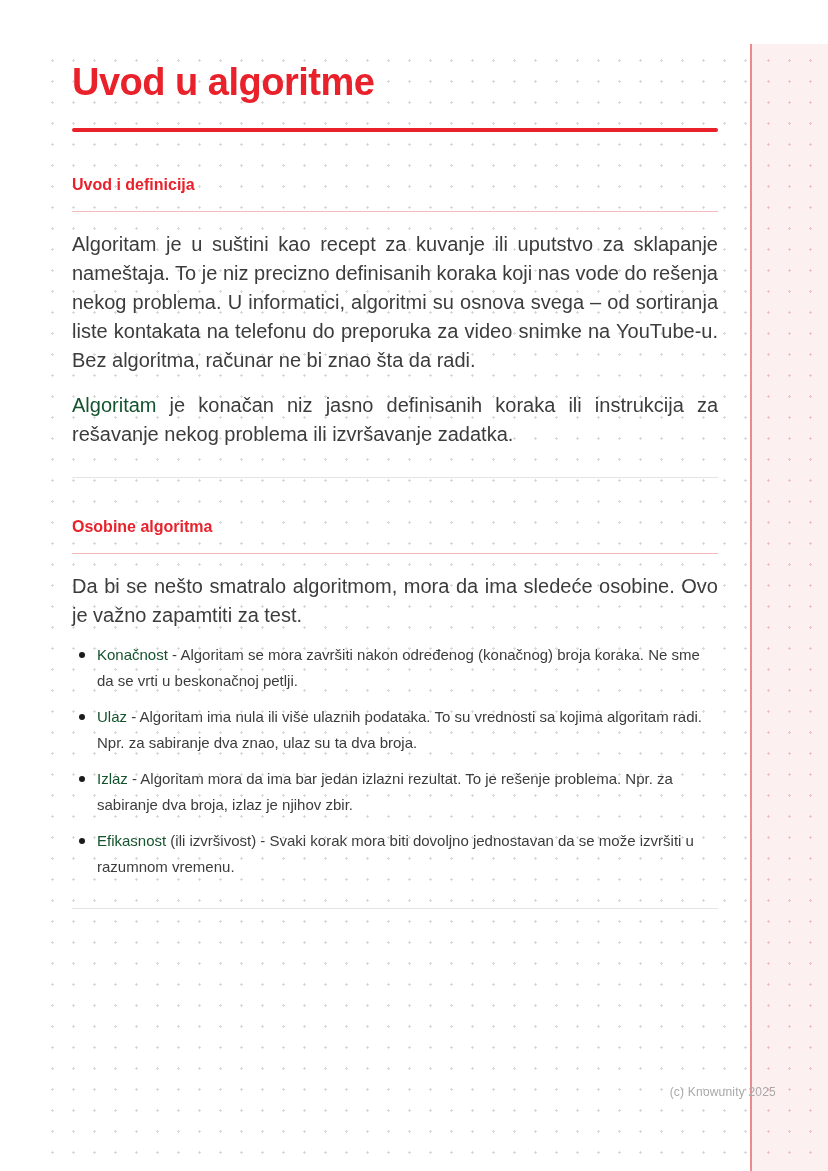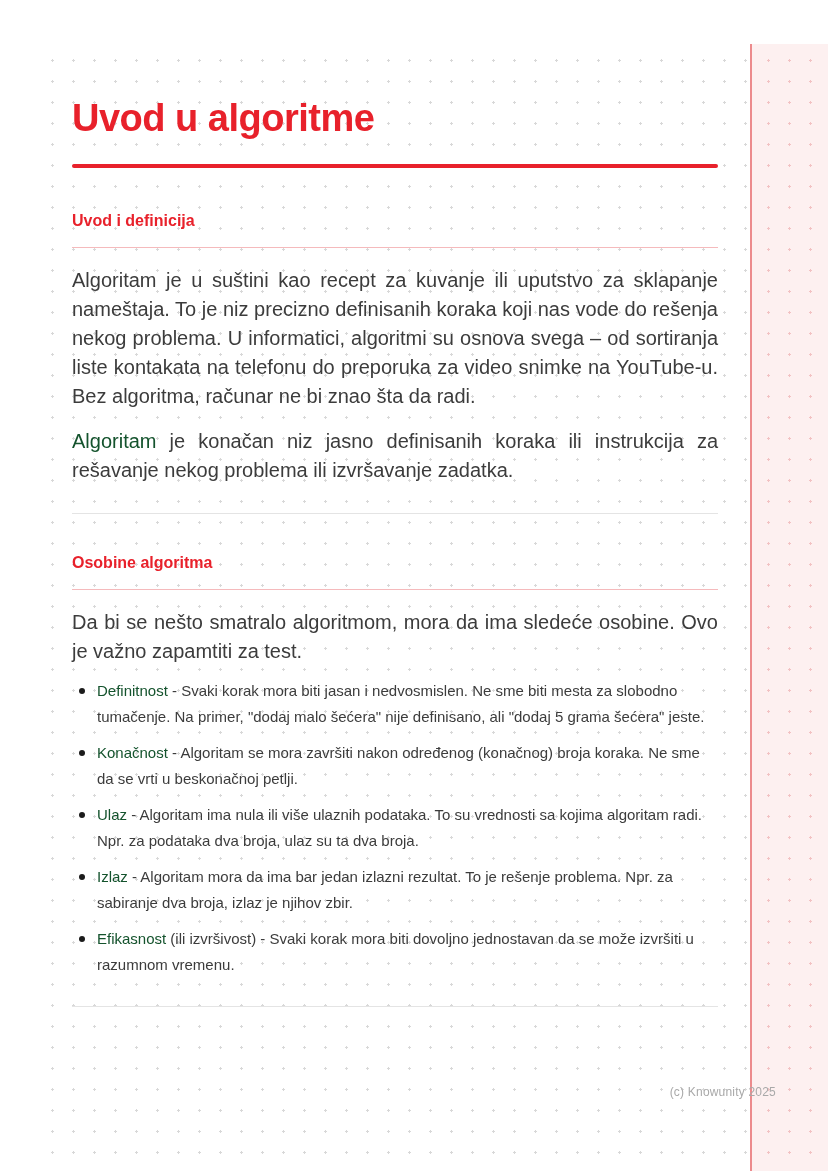--- a/index.html
+++ b/index.html
@@ -23,21 +23,20 @@
     background-image: radial-gradient(circle, #f2c2c3 1.2px, transparent 1.3px);
     background-size:21px 21px;
     background-position:6px 6px;
     border-left:2px solid #ec8b8d;
     z-index:1;
   }
   .content {
     position:absolute; left:72px; top:0; width:646px; z-index:2;
     padding-top:60px;
     color:#3c3c3c;
-    margin-top:36px;
   }
   h1.page-title {
     font-size:38px; line-height:44px; font-weight:700;
     color:#e8212b; letter-spacing:-0.5px;
   }
   .title-rule {
     height:4px; background:#e8212b; margin-top:24px; border-radius:2px;
   }
   section.doc-section { margin-top:38px; }
   section.doc-section.tight { margin-top:34px; }
@@ -99,23 +98,22 @@
       <p class="para">Algoritam je u suštini kao recept za kuvanje ili uputstvo za sklapanje nameštaja. To je niz precizno definisanih koraka koji nas vode do rešenja nekog problema. U informatici, algoritmi su osnova svega – od sortiranja liste kontakata na telefonu do preporuka za video snimke na YouTube-u. Bez algoritma, računar ne bi znao šta da radi.</p>
       <p class="para def"><strong class="term">Algoritam</strong><span> je konačan niz jasno definisanih koraka ili instrukcija za rešavanje nekog problema ili izvršavanje zadatka.</span></p>
     </section>
 
     <hr class="divider">
 
     <section class="doc-section tight">
       <h2 class="section-heading">Osobine algoritma</h2>
       <p class="para">Da bi se nešto smatralo algoritmom, mora da ima sledeće osobine. Ovo je važno zapamtiti za test.</p>
       <ul class="props-list">
-        <li class="list-item"><span class="bullet"></span><strong class="term">Definitnost</strong><span> - Svaki korak mora biti jasan i nedvosmislen. Ne sme biti mesta za slobodno tumačenje. Na primer, "dodaj malo šećera" nije definisano, ali "dodaj 5 grama šećera" jeste.</span></li>
         <li class="list-item"><span class="bullet"></span><strong class="term">Konačnost</strong><span> - Algoritam se mora završiti nakon određenog (konačnog) broja koraka. Ne sme da se vrti u beskonačnoj petlji.</span></li>
-        <li class="list-item"><span class="bullet"></span><strong class="term">Ulaz</strong><span> - Algoritam ima nula ili više ulaznih podataka. To su vrednosti sa kojima algoritam radi. Npr. za podataka dva broja, ulaz su ta dva broja.</span></li>
+        <li class="list-item"><span class="bullet"></span><strong class="term">Ulaz</strong><span> - Algoritam ima nula ili više ulaznih podataka. To su vrednosti sa kojima algoritam radi. Npr. za sabiranje dva znao, ulaz su ta dva broja.</span></li>
         <li class="list-item"><span class="bullet"></span><strong class="term">Izlaz</strong><span> - Algoritam mora da ima bar jedan izlazni rezultat. To je rešenje problema. Npr. za sabiranje dva broja, izlaz je njihov zbir.</span></li>
         <li class="list-item"><span class="bullet"></span><strong class="term">Efikasnost</strong><span> (ili izvršivost) - Svaki korak mora biti dovoljno jednostavan da se može izvršiti u razumnom vremenu.</span></li>
       </ul>
     </section>
 
     <hr class="divider">
 
     <section class="doc-section tight">
     </section>
 

